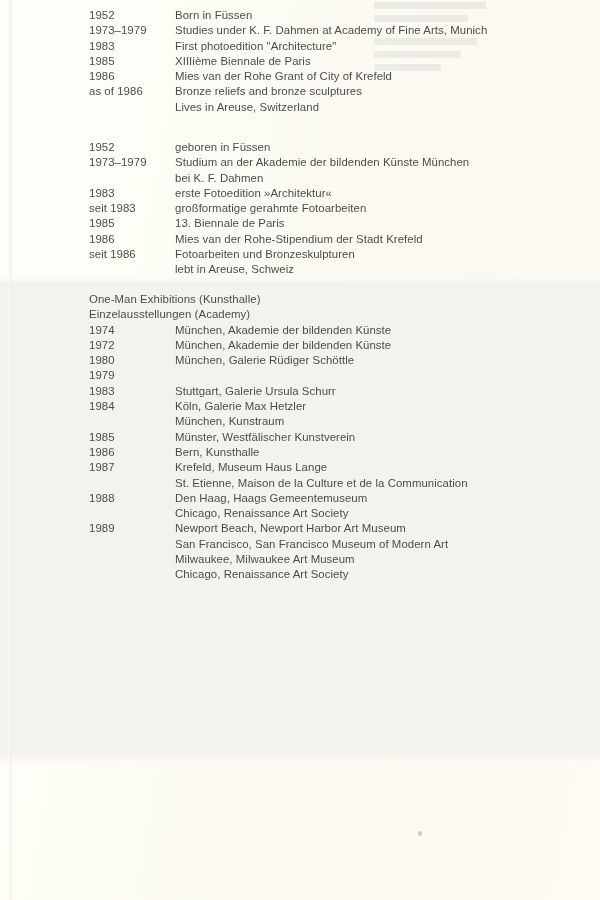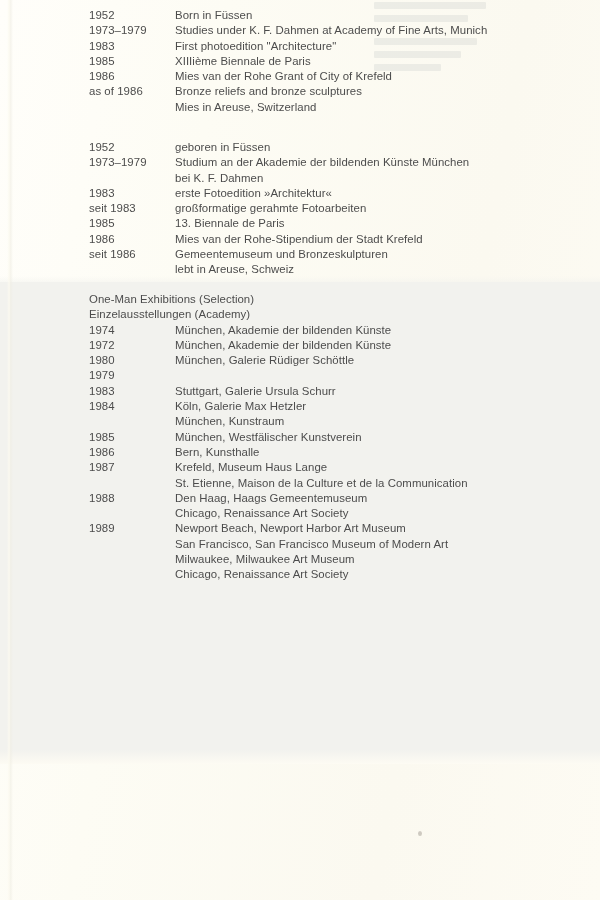--- a/index.html
+++ b/index.html
@@ -195,21 +195,21 @@
       <div class="row">
         <span class="date">1986</span>
         <span class="desc">Mies van der Rohe Grant of City of Krefeld</span>
       </div>
       <div class="row">
         <span class="date">as of 1986</span>
         <span class="desc">Bronze reliefs and bronze sculptures</span>
       </div>
       <div class="row">
         <span class="date"></span>
-        <span class="desc">Mies in Areuse, Switzerland</span>
+        <span class="desc">Lives in Areuse, Switzerland</span>
       </div>
     </div>
 
     <div class="block block-bio-de">
       <div class="row">
         <span class="date">1952</span>
         <span class="desc">geboren in Füssen</span>
       </div>
       <div class="row">
         <span class="date">1973–1979</span>
@@ -230,30 +230,30 @@
       <div class="row">
         <span class="date">1985</span>
         <span class="desc">13. Biennale de Paris</span>
       </div>
       <div class="row">
         <span class="date">1986</span>
         <span class="desc">Mies van der Rohe-Stipendium der Stadt Krefeld</span>
       </div>
       <div class="row">
         <span class="date">seit 1986</span>
-        <span class="desc">Gemeentemuseum und Bronzeskulpturen</span>
+        <span class="desc">Fotoarbeiten und Bronzeskulpturen</span>
       </div>
       <div class="row">
         <span class="date"></span>
         <span class="desc">lebt in Areuse, Schweiz</span>
       </div>
     </div>
 
     <div class="block block-exhibitions">
-      <div class="heading">One-Man Exhibitions (Selection)</div>
+      <div class="heading">One-Man Exhibitions (Kunsthalle)</div>
       <div class="heading">Einzelausstellungen (Academy)</div>
 
       <div class="row">
         <span class="date">1974</span>
         <span class="desc">München, Akademie der bildenden Künste</span>
       </div>
       <div class="row">
         <span class="date">1972</span>
         <span class="desc">München, Akademie der bildenden Künste</span>
       </div>
@@ -271,21 +271,21 @@
       <div class="row">
         <span class="date">1984</span>
         <span class="desc">Köln, Galerie Max Hetzler</span>
       </div>
       <div class="row">
         <span class="date"></span>
         <span class="desc">München, Kunstraum</span>
       </div>
       <div class="row">
         <span class="date">1985</span>
-        <span class="desc">München, Westfälischer Kunstverein</span>
+        <span class="desc">Münster, Westfälischer Kunstverein</span>
       </div>
       <div class="row">
         <span class="date">1986</span>
         <span class="desc">Bern, Kunsthalle</span>
       </div>
       <div class="row">
         <span class="date">1987</span>
         <span class="desc">Krefeld, Museum Haus Lange</span>
       </div>
       <div class="row">

